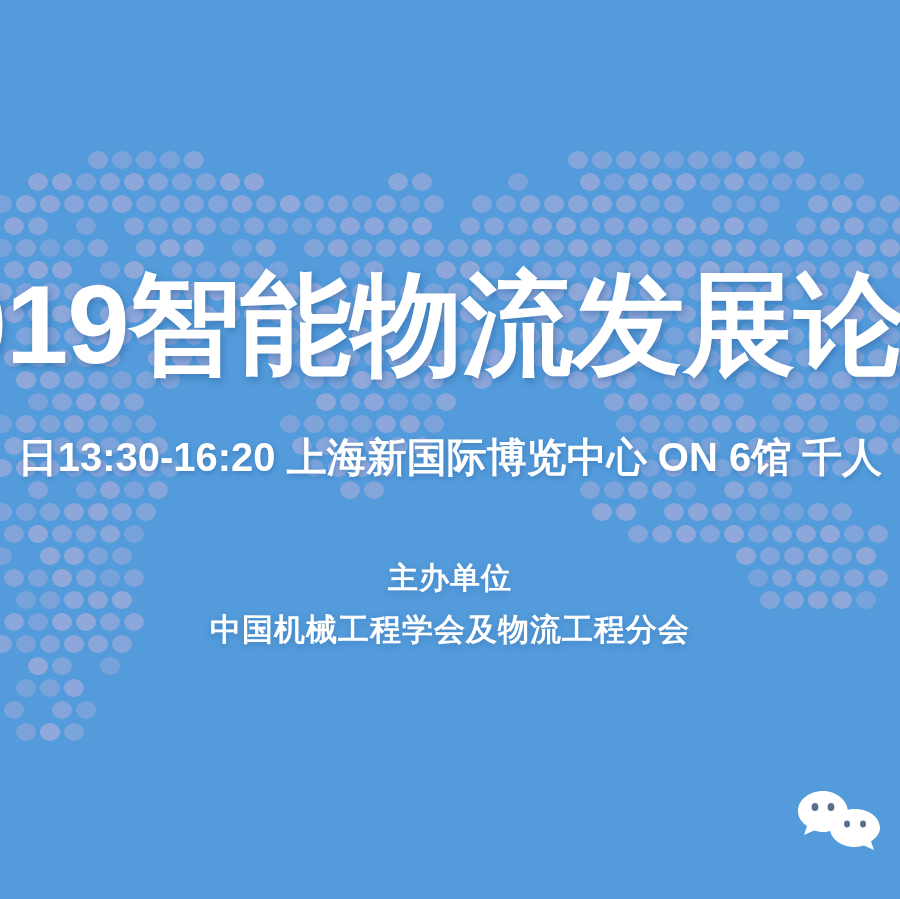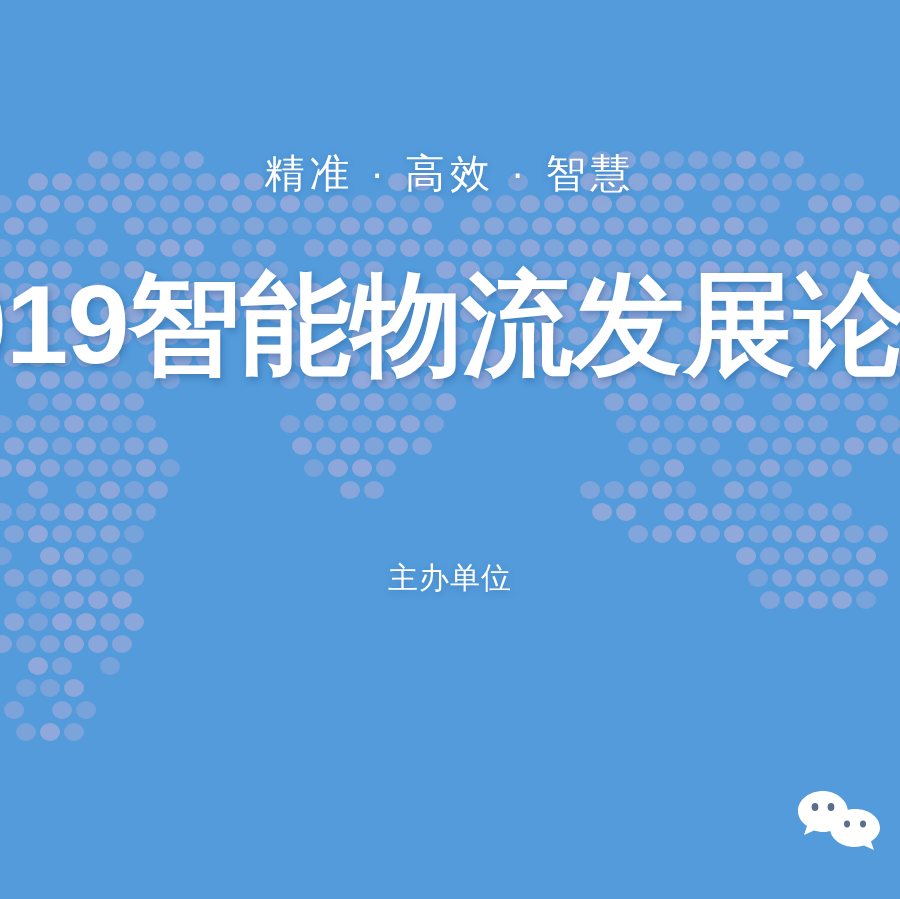--- a/index.html
+++ b/index.html
@@ -98,21 +98,21 @@
     top: 552px;
     left: 0;
     width: 900px;
     text-align: center;
     z-index: 6;
     color: #ffffff;
   }
   .organizer .line {
     font-size: 31px;
     line-height: 52px;
-    font-weight: 400;
+    font-weight: 700;
     letter-spacing: 1px;
     text-shadow: 0 2px 6px rgba(40,90,150,.35);
     white-space: nowrap;
   }
   .organizer .line.heading {
     font-size: 30px;
   }
 
   
   .wechat-logo {
@@ -653,29 +653,32 @@
       <div class="dot" style="left: 40px; top: 679px; width: 20px; height: 18px; background: rgb(149, 169, 218); opacity: 0.59;"></div>
       <div class="dot" style="left: 64px; top: 679px; width: 20px; height: 18px; background: rgb(149, 169, 218); opacity: 0.85;"></div>
       <div class="dot" style="left: 4px; top: 701px; width: 20px; height: 18px; background: rgb(149, 169, 218); opacity: 0.64;"></div>
       <div class="dot" style="left: 52px; top: 701px; width: 20px; height: 18px; background: rgb(149, 169, 218); opacity: 0.74;"></div>
       <div class="dot" style="left: 76px; top: 701px; width: 20px; height: 18px; background: rgb(149, 169, 218); opacity: 0.56;"></div>
       <div class="dot" style="left: 16px; top: 723px; width: 20px; height: 18px; background: rgb(149, 169, 218); opacity: 0.61;"></div>
       <div class="dot" style="left: 40px; top: 723px; width: 20px; height: 18px; background: rgb(149, 169, 218); opacity: 0.93;"></div>
       <div class="dot" style="left: 64px; top: 723px; width: 20px; height: 18px; background: rgb(149, 169, 218); opacity: 0.62;"></div>
     </div>
 
-  <div class="tagline">精准 · 高效 · 智慧</div>
 
   <div class="title-wrap">
     <div class="title">2019智能物流发展论坛</div>
   </div>
 
+  <div class="venue-wrap">
+    <div class="venue">日13:30-16:20  上海新国际博览中心 ON 6馆  千人</div>
+  </div>
 
   <div class="organizer">
     <div class="line heading">主办单位</div>
+    <div class="line">中国机械工程学会及物流工程分会</div>
   </div>
 
   <svg class="wechat-logo" viewBox="0 0 92 70">
     <g fill="#ffffff">
       <path d="M27 4 C13 4 2 13 2 24 C2 30 5.5 35.5 11 39 L8 48 L18 43.5 C21 44.4 24 45 27 45
                C41 45 52 36 52 25 C52 14 41 4 27 4 Z"></path>
       <ellipse cx="19" cy="20" rx="3.4" ry="3.9" fill="#5a6d8c"></ellipse>
       <ellipse cx="35" cy="20" rx="3.4" ry="3.9" fill="#5a6d8c"></ellipse>
       <path d="M59 22 C45 22 34 30.5 34 41 C34 51.5 45 60 59 60 C62 60 65 59.5 68 58.6
                L78 63 L75 54.5 C80.5 51 84 45.8 84 41 C84 30.5 73 22 59 22 Z"></path>

